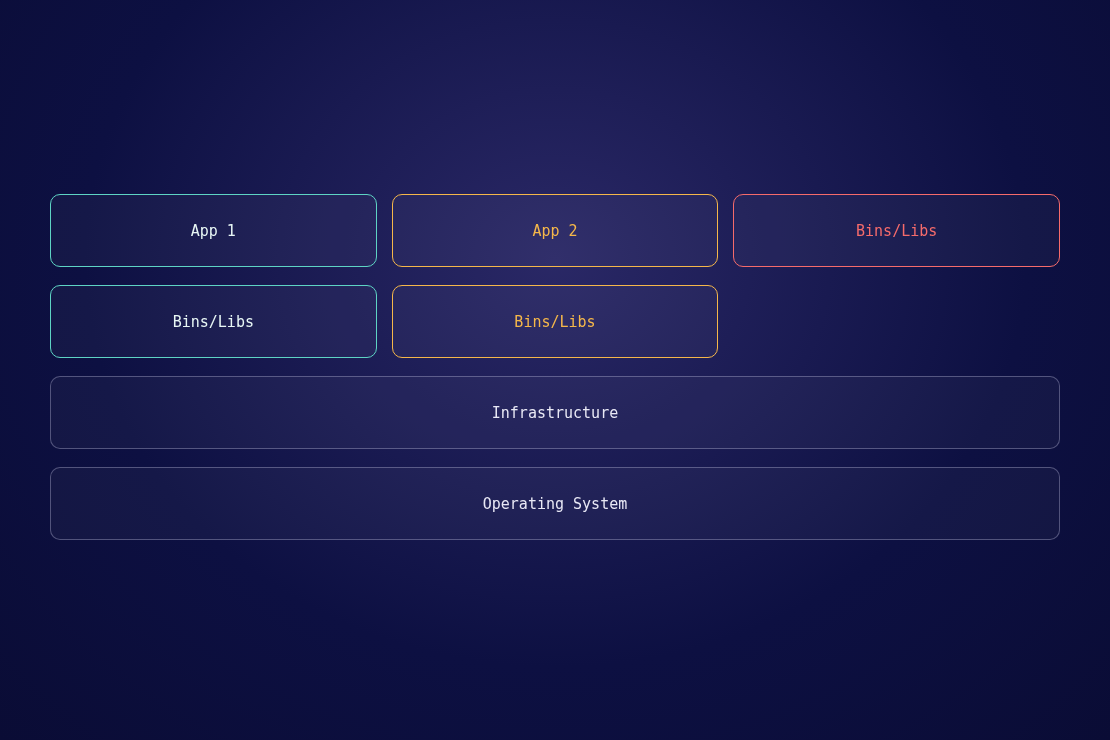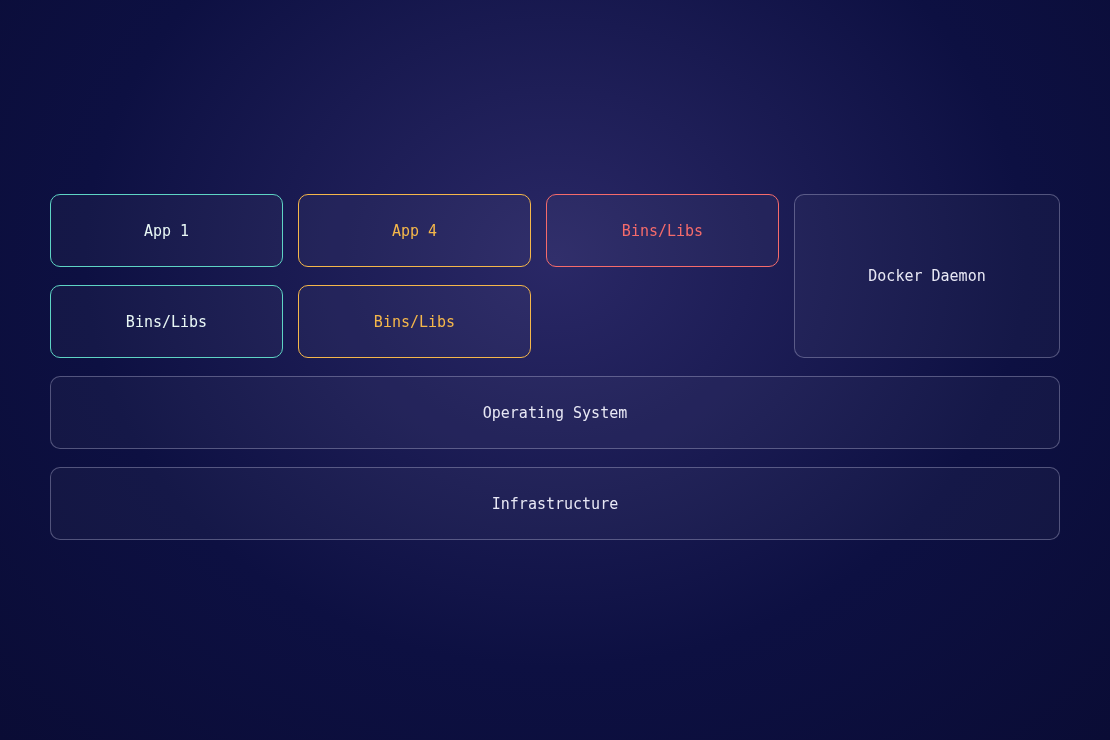--- a/index.html
+++ b/index.html
@@ -110,42 +110,39 @@
         <div class="box box-teal">
           <span>App 1</span>
         </div>
         <div class="box box-teal">
           <span>Bins/Libs</span>
         </div>
       </div>
 
       <div class="col">
         <div class="box box-amber">
-          <span>App 4</span>
+          <span>App 2</span>
         </div>
         <div class="box box-amber">
           <span>Bins/Libs</span>
         </div>
       </div>
 
       <div class="col">
         <div class="box box-coral">
           <span>Bins/Libs</span>
         </div>
       </div>
 
     </div>
 
-    <div class="daemon">
-      <span>Docker Daemon</span>
-    </div>
 
+  </div>
+
+  <div class="wide-box">
+    <span>Infrastructure</span>
   </div>
 
   <div class="wide-box">
     <span>Operating System</span>
   </div>
 
-  <div class="wide-box">
-    <span>Infrastructure</span>
-  </div>
-
 </div>
 
 </body></html>

